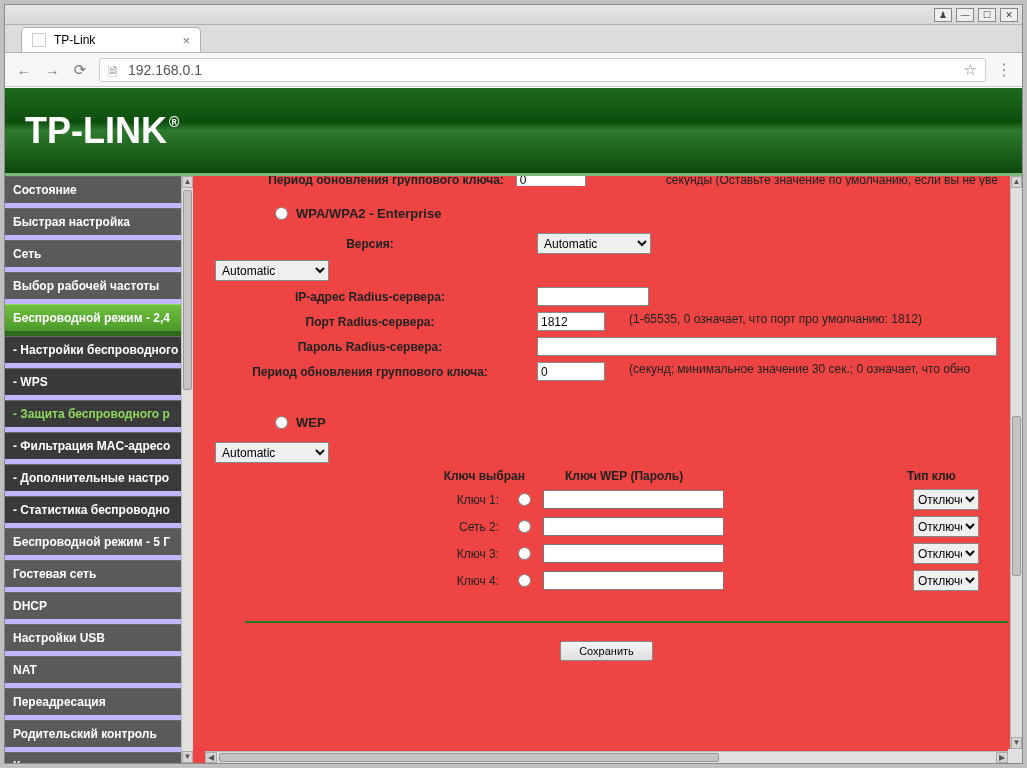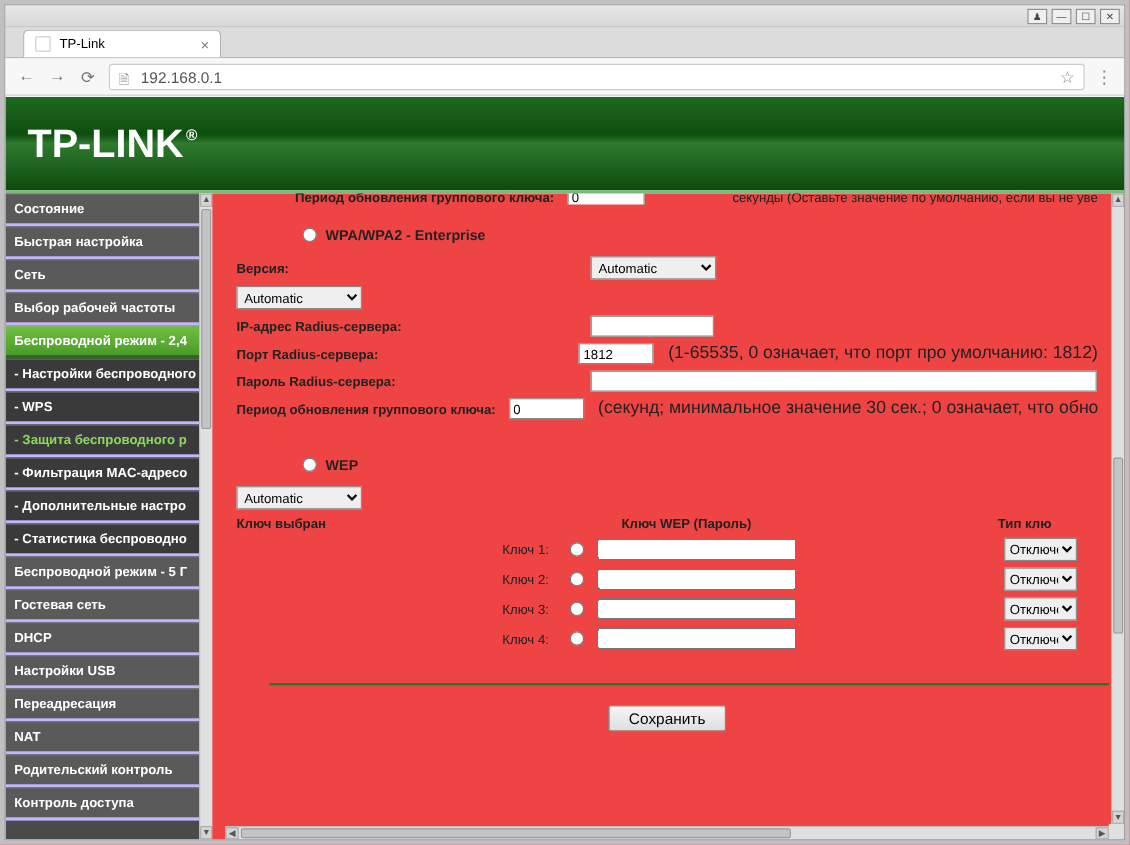--- a/index.html
+++ b/index.html
@@ -27,21 +27,21 @@
 .brandbar { height: 88px; background: linear-gradient(#1e6a1e,#0e4e0e 40%, #2e7a2e 50%, #0d4a0d); display: flex; align-items: center; padding-left: 20px; border-bottom: 3px solid #7db77d; }
 .brand-logo { color: #fff; font-size: 36px; font-weight: bold; font-family: "Arial Black", Arial, sans-serif; letter-spacing: 0; display: flex; align-items: flex-start; }
 .brand-logo .reg { font-size: 14px; margin-left: 2px; margin-top: 4px; }
 
 
 .page-body { position: absolute; left: 0; right: 0; top: 88px; bottom: 0; }
 
 
 .sidebar-wrap { position: absolute; left: 0; top: 0; bottom: 0; width: 188px; background: #fff; }
 .sidebar { width: 176px; height: 100%; overflow: hidden; background: #4a4a4a; }
-.side-item { color: #fff; font-size: 12px; font-weight: bold; padding: 6px 8px; border-top: 1px solid #6a6a6a; border-bottom: 3px solid #c4b5fd; background: #4a4a4a; cursor: pointer; white-space: nowrap; overflow: hidden; }
+.side-item { color: #fff; font-size: 12px; font-weight: bold; padding: 6px 8px; border-top: 1px solid #6a6a6a; border-bottom: 5px solid #c4b5fd; background: #4a4a4a; cursor: pointer; white-space: nowrap; overflow: hidden; }
 .side-item.level1 { background: #5a5a5a; }
 .side-item.level2 { background: #3a3a3a; padding-left: 8px; }
 .side-item.parent-active { background: linear-gradient(#6fbf3f,#4a9a2a); color: #fff; border-top-color: #8fd85f; border-bottom-color: #2e6a1a; }
 .side-item.active { background: #3a3a3a; color: #8fd85f; }
 .sidebar-scroll { position: absolute; right: 0; top: 0; bottom: 0; width: 12px; background: #e0e0e0; border-left: 1px solid #bbb; }
 .sidebar-thumb { position: absolute; left: 1px; right: 1px; top: 14px; height: 200px; background: #c4c4c4; border: 1px solid #999; border-radius: 2px; }
 .scroll-arrow { position: absolute; left: 0; right: 0; height: 12px; background: #d4d4d4; border: 1px solid #aaa; font-size: 8px; text-align: center; line-height: 10px; color: #555; }
 .scroll-arrow.up { top: 0; }
 .scroll-arrow.down { bottom: 0; }
 
@@ -58,42 +58,42 @@
 .form-area { padding: 0 10px; font-size: 12px; color: #222; white-space: nowrap; }
 .cut-row { display: flex; align-items: center; margin-bottom: 18px; overflow:hidden; height:12px; margin-top:-2px;}
 .cut-row .lbl { width: 320px; text-align: right; font-weight: bold; padding-right: 12px; overflow:hidden;}
 .cut-row input { width: 70px; height: 18px; border: 1px solid #888; padding: 0 3px; font-size: 12px; }
 
 .section-head { display: flex; align-items: center; gap: 8px; margin: 20px 0 12px 60px; }
 .section-head input[type=radio] { width: 13px; height: 13px; }
 .section-head .title { font-weight: bold; font-size: 13px; }
 
 .form-row { display: flex; align-items: center; margin-bottom: 6px; }
-.form-row .lbl { width: 322px; text-align: left; font-weight: bold; padding-right: 12px; }
+.form-row .lbl { width: 322px; text-align: center; font-weight: bold; padding-right: 12px; }
 .form-row .ctl { display: flex; align-items: flex-start; gap: 6px; }
-.form-row .hint { margin-left: 7px; font-size: 16px; }
+.form-row .hint { margin-left: 18px; font-size: 12px; }
 .form-row select { width: 114px; height: 21px; border: 1px solid #888; background: #efefef; font-size: 12px; padding-left:2px; }
 .form-row input[type=text] { height: 19px; border: 1px solid #888; padding: 0 3px; font-size: 12px; background:#fff; }
 .form-row input.w70 { width: 68px; }
 .form-row input.w460 { width: 460px; }
 
 .wep-header { display: flex; align-items: center; margin-bottom: 6px; }
-.wep-header .col1 { width: 322px; padding-right: 12px; font-weight: bold; }
+.wep-header .col1 { width: 322px; text-align: right; padding-right: 12px; font-weight: bold; }
 .wep-header .col2 { width: 370px; font-weight: bold; padding-left: 28px; }
 .wep-header .col3 { font-weight: bold; }
 
 .wep-row { display: flex; align-items: center; margin-bottom: 6px; }
 .wep-row .col1 { width: 290px; text-align: right; padding-right: 6px; }
 .wep-row .radio-cell { width: 38px; display:flex; justify-content:center; }
 .wep-row .col2 { width: 370px; }
 .wep-row .col3 select { width: 66px; height:21px; border:1px solid #888; background:#efefef; font-size:12px; }
 
 .divider { border: none; border-top: 2px solid #1e7a1e; margin: 30px 0 18px 30px; width: 770px; }
 .save-row { display: flex; justify-content: center; }
-.save-btn { padding: 3px 18px; font-size: 14px; background: linear-gradient(#f6f6f6,#dedede); border: 1px solid #888; border-radius: 2px; }
+.save-btn { padding: 3px 18px; font-size: 11px; background: linear-gradient(#f6f6f6,#dedede); border: 1px solid #888; border-radius: 2px; }
 </style>
 </head>
 <body>
 
 <div class="window">
   <div class="titlebar">
     <div class="btn">♟</div>
     <div class="btn">—</div>
     <div class="btn">☐</div>
     <div class="btn">✕</div>
@@ -137,22 +137,22 @@
             <div class="side-item level2">- Настройки беспроводного</div>
             <div class="side-item level2">- WPS</div>
             <div class="side-item active">- Защита беспроводного р</div>
             <div class="side-item level2">- Фильтрация MAC-адресо</div>
             <div class="side-item level2">- Дополнительные настро</div>
             <div class="side-item level2">- Статистика беспроводно</div>
             <div class="side-item level1">Беспроводной режим - 5 Г</div>
             <div class="side-item level1">Гостевая сеть</div>
             <div class="side-item level1">DHCP</div>
             <div class="side-item level1">Настройки USB</div>
+            <div class="side-item level1">NAT</div>
             <div class="side-item level1">Переадресация</div>
-            <div class="side-item level1">NAT</div>
             <div class="side-item level1">Родительский контроль</div>
             <div class="side-item level1">Контроль доступа</div>
           </div>
         <div class="sidebar-scroll">
           <div class="scroll-arrow up">▲</div>
           <div class="sidebar-thumb"></div>
           <div class="scroll-arrow down">▼</div>
         </div>
       </div>
 
@@ -229,21 +229,21 @@
             <div id="wep-keys">
                 <div class="wep-row">
                   <div class="col1">Ключ 1:</div>
                   <div class="radio-cell">
                     <input type="radio" name="wepkey" style="">
                   </div>
                   <div class="col2"><input type="text" class="wkey" style=""></div>
                   <div class="col3"><select><option>Отключе</option></select></div>
                 </div>
                 <div class="wep-row">
-                  <div class="col1">Ключ 2:</div>
+                  <div class="col1">Сеть 2:</div>
                   <div class="radio-cell">
                     <input type="radio" name="wepkey" style="">
                   </div>
                   <div class="col2"><input type="text" class="wkey" style=""></div>
                   <div class="col3"><select><option>Отключе</option></select></div>
                 </div>
                 <div class="wep-row">
                   <div class="col1">Ключ 3:</div>
                   <div class="radio-cell">
                     <input type="radio" name="wepkey" style="">

